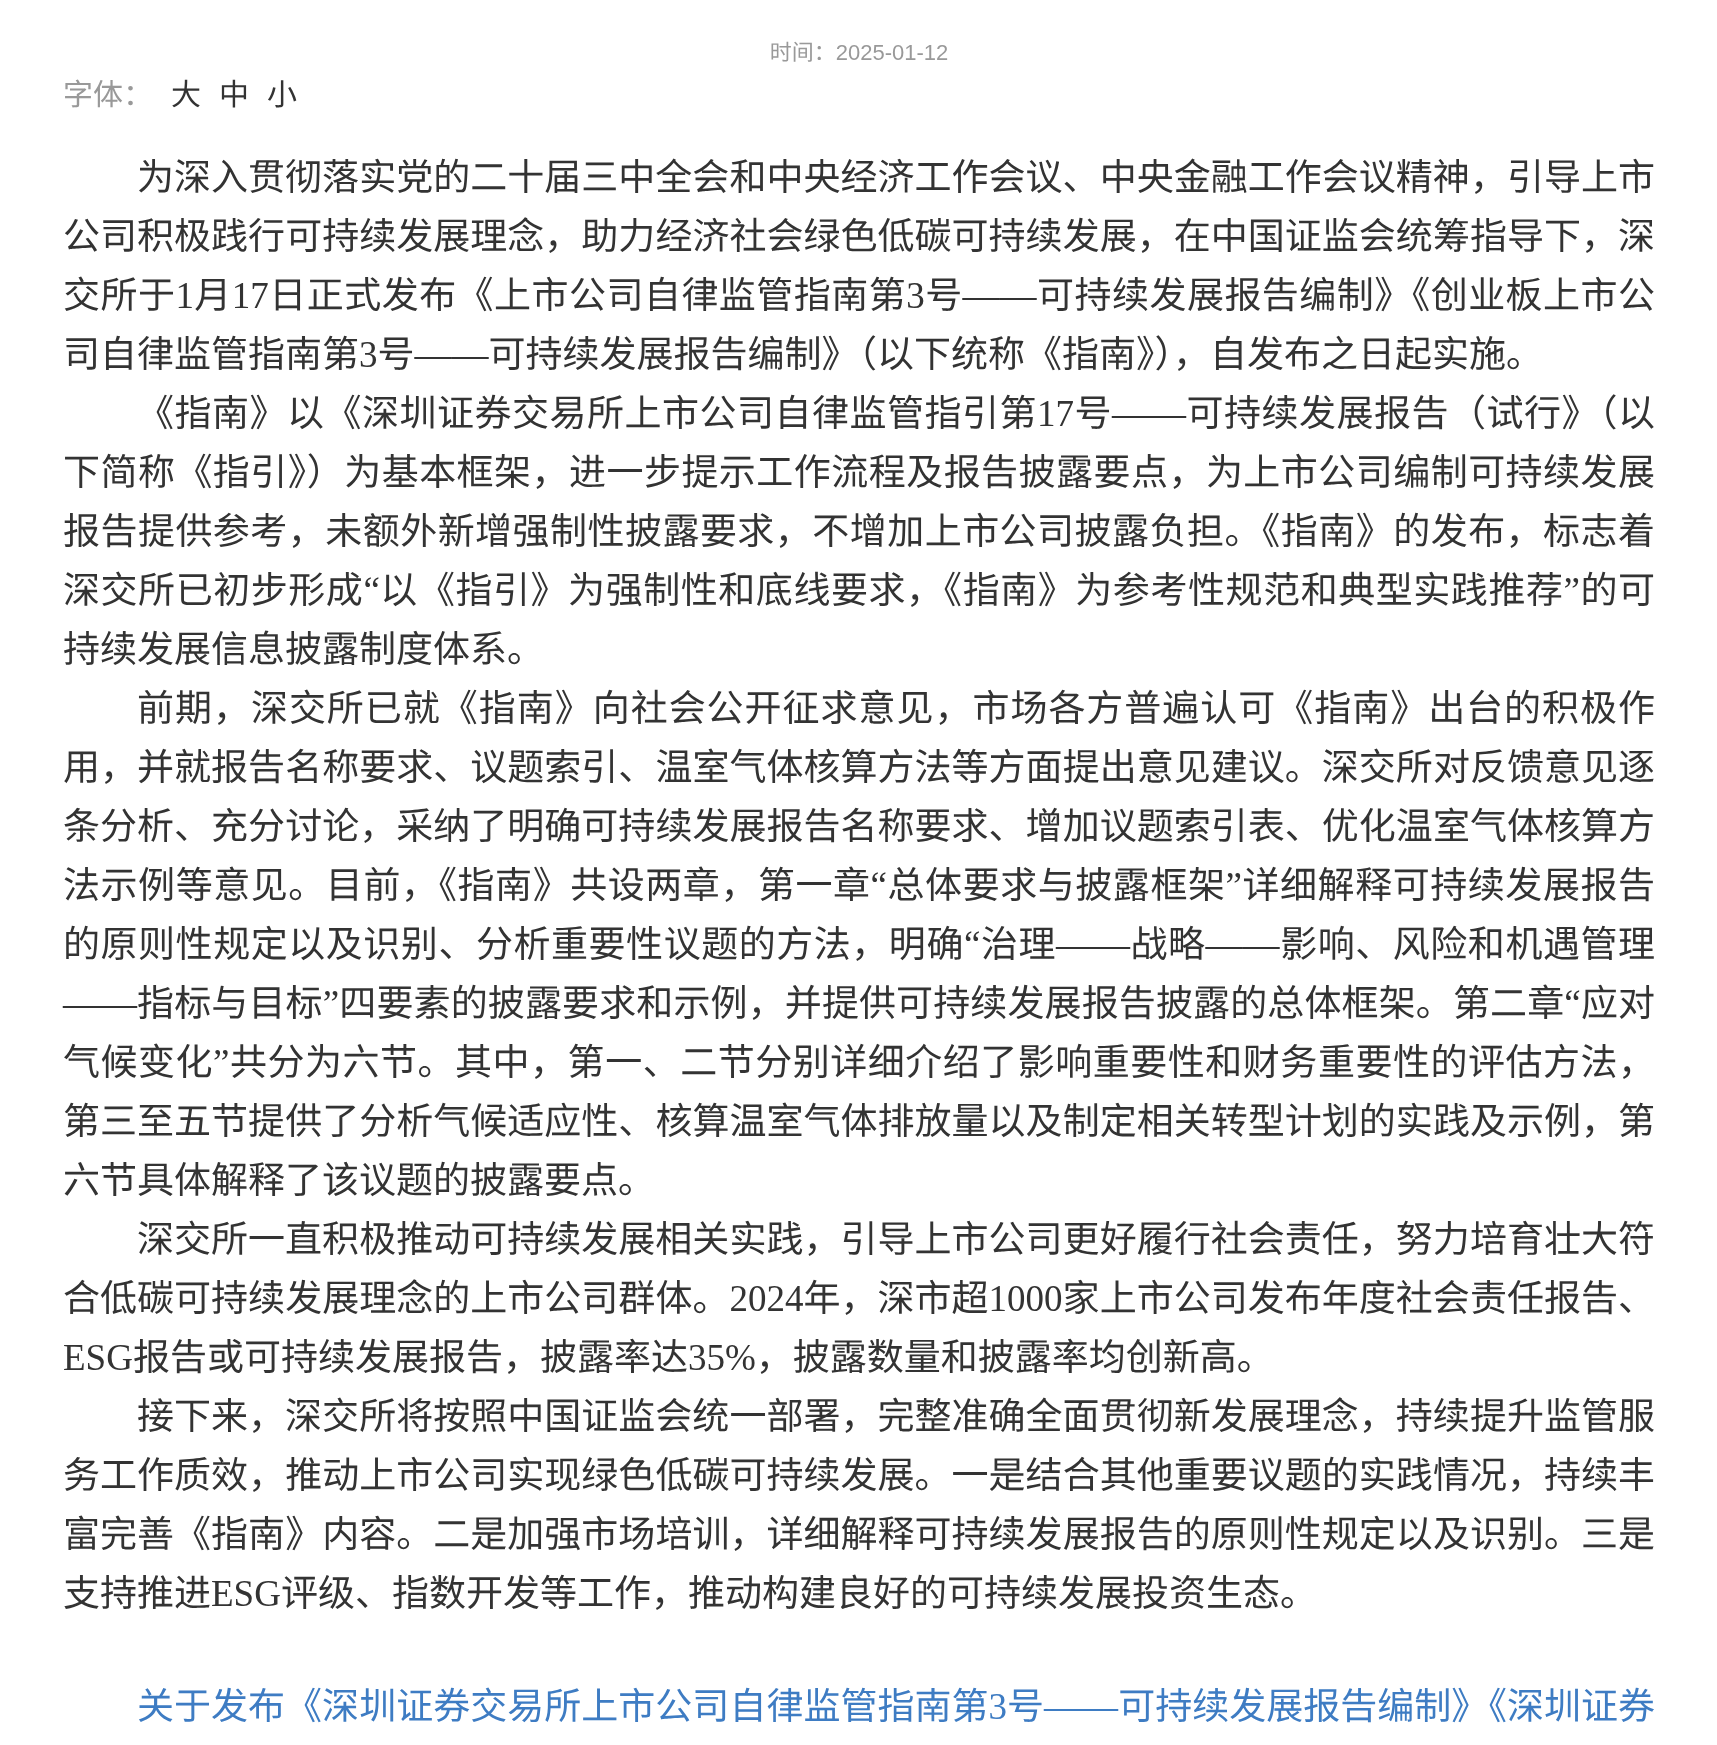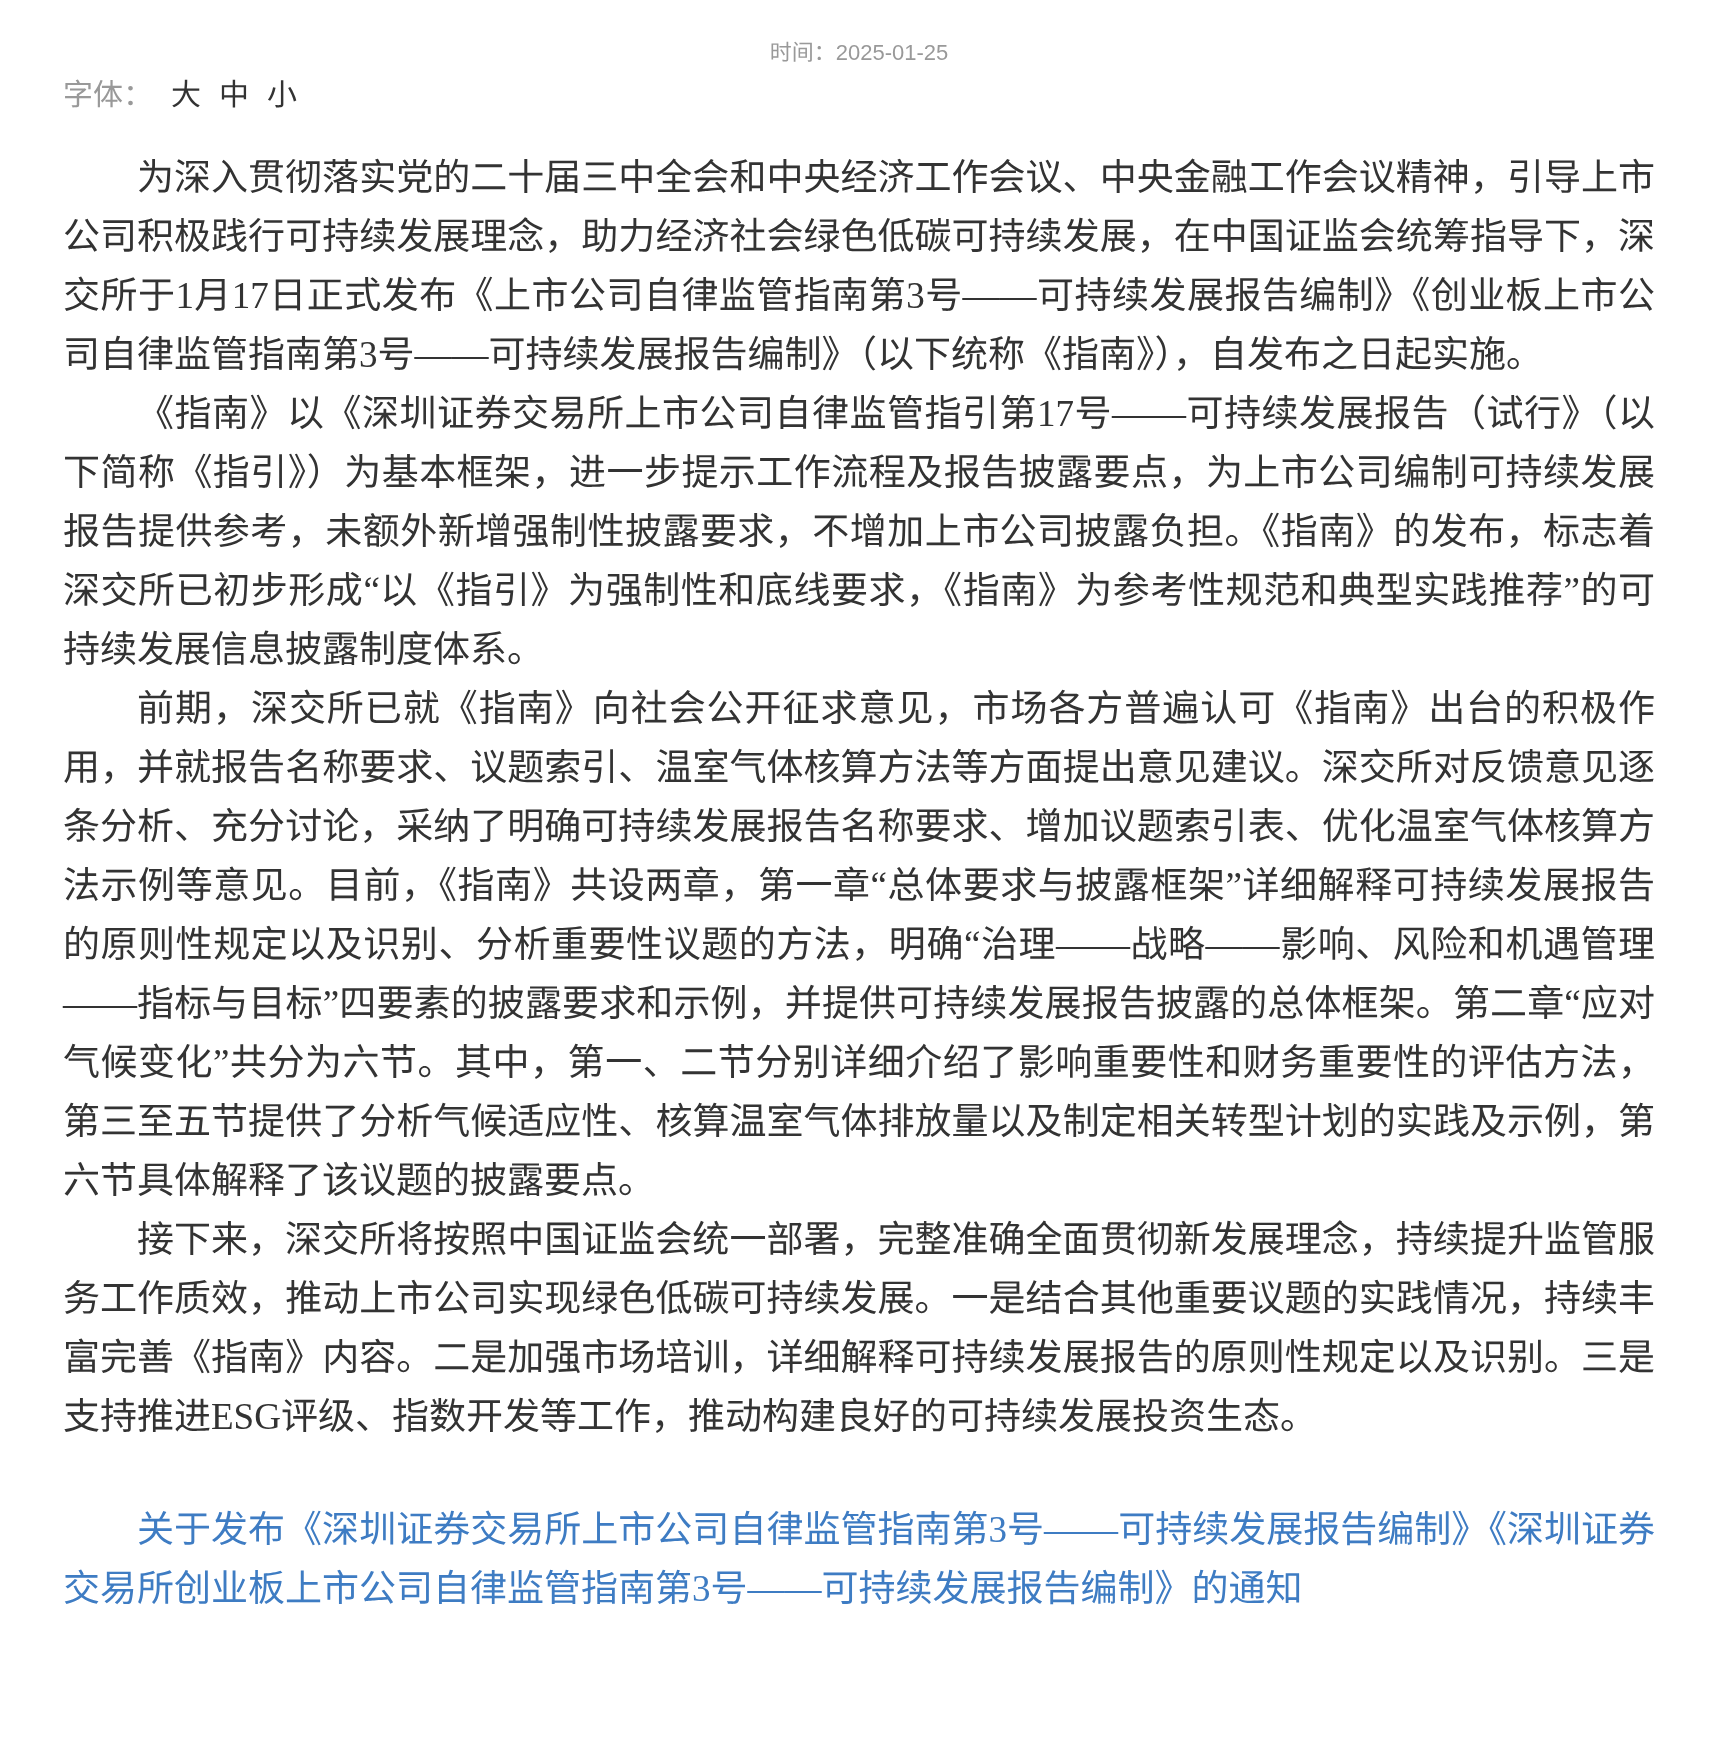--- a/index.html
+++ b/index.html
@@ -71,28 +71,29 @@
     margin-top: 25px;
   }
 </style>
 </head>
 <body>
 
 <div class="page">
 
 
   <div class="meta-time">
-    <span>时间：</span><span>2025-01-25</span>
+    <span>时间：</span><span>2025-01-12</span>
   </div>
 
   <div class="meta-font">
     <span>字体：</span><a class="font-option">大</a><a class="font-option">中</a><a class="font-option">小</a>
   </div>
 
   <div class="article-body">
     <p>为深入贯彻落实党的二十届三中全会和中央经济工作会议、中央金融工作会议精神，引导上市公司积极践行可持续发展理念，助力经济社会绿色低碳可持续发展，在中国证监会统筹指导下，深交所于1月17日正式发布《上市公司自律监管指南第3号——可持续发展报告编制》《创业板上市公司自律监管指南第3号——可持续发展报告编制》（以下统称《指南》），自发布之日起实施。</p>
     <p>《指南》以《深圳证券交易所上市公司自律监管指引第17号——可持续发展报告（试行》（以下简称《指引》）为基本框架，进一步提示工作流程及报告披露要点，为上市公司编制可持续发展报告提供参考，未额外新增强制性披露要求，不增加上市公司披露负担。《指南》的发布，标志着深交所已初步形成“以《指引》为强制性和底线要求，《指南》为参考性规范和典型实践推荐”的可持续发展信息披露制度体系。</p>
     <p>前期，深交所已就《指南》向社会公开征求意见，市场各方普遍认可《指南》出台的积极作用，并就报告名称要求、议题索引、温室气体核算方法等方面提出意见建议。深交所对反馈意见逐条分析、充分讨论，采纳了明确可持续发展报告名称要求、增加议题索引表、优化温室气体核算方法示例等意见。目前，《指南》共设两章，第一章“总体要求与披露框架”详细解释可持续发展报告的原则性规定以及识别、分析重要性议题的方法，明确“治理——战略——影响、风险和机遇管理——指标与目标”四要素的披露要求和示例，并提供可持续发展报告披露的总体框架。第二章“应对气候变化”共分为六节。其中，第一、二节分别详细介绍了影响重要性和财务重要性的评估方法，第三至五节提供了分析气候适应性、核算温室气体排放量以及制定相关转型计划的实践及示例，第六节具体解释了该议题的披露要点。</p>
+    <p>深交所一直积极推动可持续发展相关实践，引导上市公司更好履行社会责任，努力培育壮大符合低碳可持续发展理念的上市公司群体。2024年，深市超1000家上市公司发布年度社会责任报告、ESG报告或可持续发展报告，披露率达35%，披露数量和披露率均创新高。</p>
     <p>接下来，深交所将按照中国证监会统一部署，完整准确全面贯彻新发展理念，持续提升监管服务工作质效，推动上市公司实现绿色低碳可持续发展。一是结合其他重要议题的实践情况，持续丰富完善《指南》内容。二是加强市场培训，详细解释可持续发展报告的原则性规定以及识别。三是支持推进ESG评级、指数开发等工作，推动构建良好的可持续发展投资生态。</p>
     <p class="notice-paragraph"><a class="notice-link">关于发布《深圳证券交易所上市公司自律监管指南第3号——可持续发展报告编制》《深圳证券交易所创业板上市公司自律监管指南第3号——可持续发展报告编制》的通知</a></p>
   </div>
 
 </div>
 
 </body></html>

